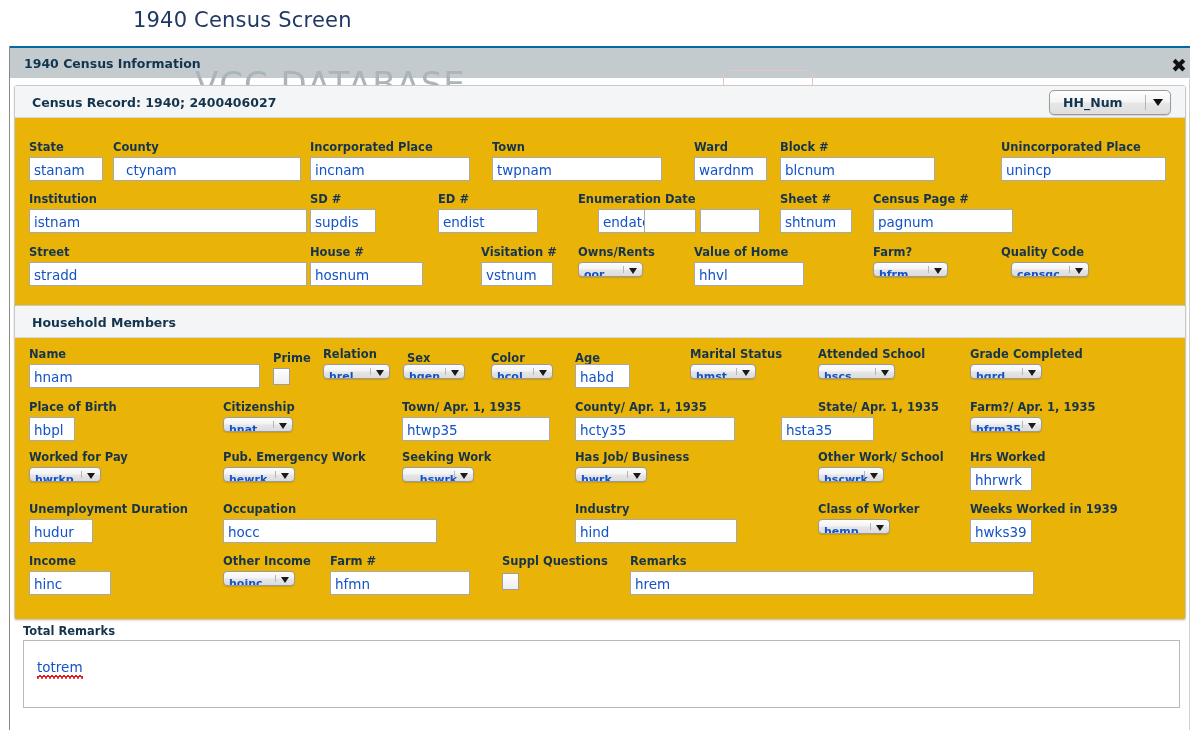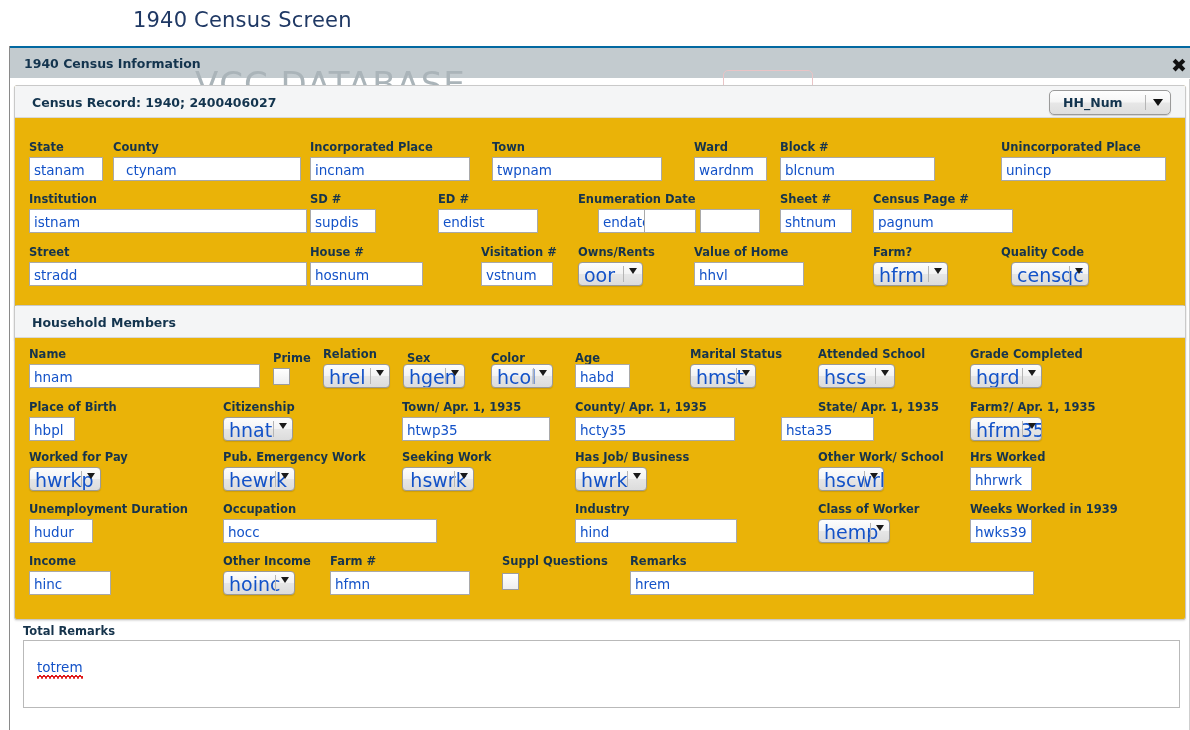--- a/index.html
+++ b/index.html
@@ -113,31 +113,32 @@
       radial-gradient(circle at 3px 0.6px, #e01b1b 1.15px, rgba(255,255,255,0) 1.35px);
     background-size:4px 4px;
     background-repeat:repeat-x;
     background-position:0 bottom;
     padding-bottom:4px;
   }
   
   .dd{
     position:relative;
     box-sizing:border-box;
-    height:24px;
+    height:15px;
     border:1px solid #9a9a9a;
     border-radius:4px;
     background:linear-gradient(#fdfdfd 0%,#f3f3f3 48%,#e6e6e6 52%,#dcdcdc 100%);
-    font-size:19px;
+    font-size:11px;
     color:#1352c8;
     padding:2px 4px 0 5px;
     line-height:20px;
     white-space:nowrap;
     overflow:hidden;
     box-shadow:0 1px 1px rgba(0,0,0,.12);
+    font-weight:bold;
   }
   .dd .arw{
     position:absolute;right:5px;top:5px;
     width:0;height:0;
     border-left:4.5px solid transparent;
     border-right:4.5px solid transparent;
     border-top:6px solid #1a1a1a;
   }
   .dd .sep{
     position:absolute;right:18px;top:3px;bottom:3px;

